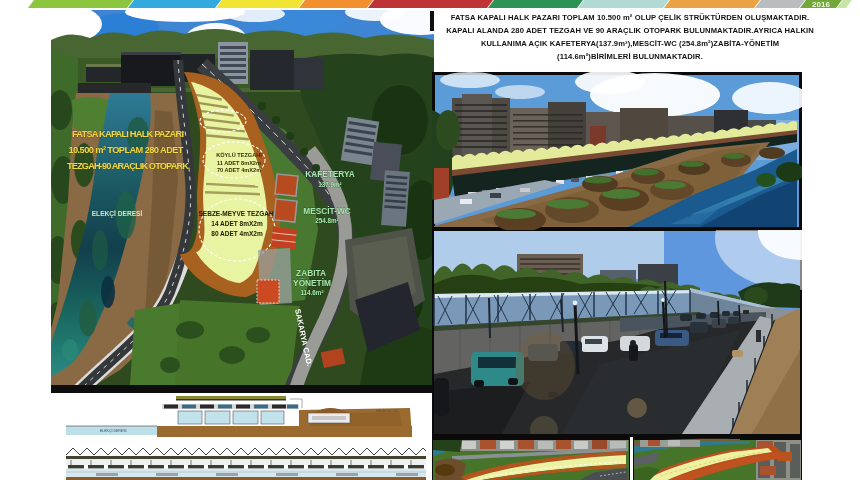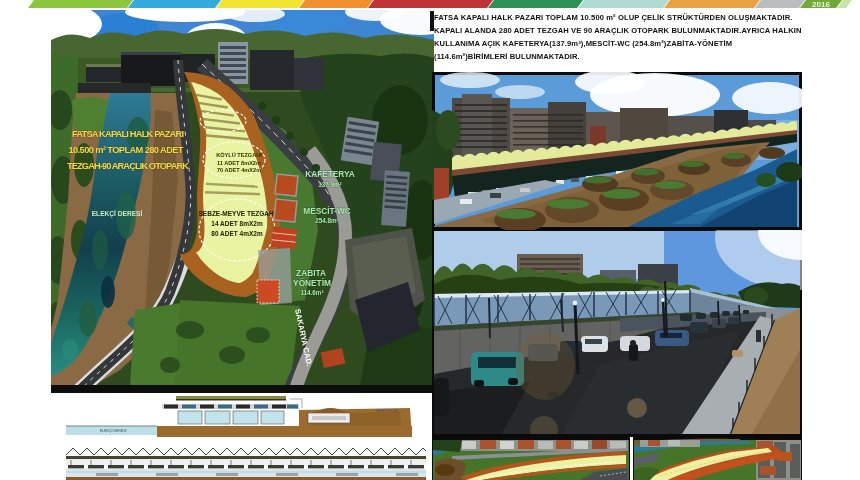--- a/index.html
+++ b/index.html
@@ -29,21 +29,21 @@
   <polygon points="670,0 760,0 754,8 664,8" fill="#eaa344"></polygon>
 
   <polygon points="761,0 805,0 799,8 755,8" fill="#b9bdbf"></polygon>
 
   <polygon points="806,0 842,0 836,8 800,8" fill="#71a839"></polygon>
   <text x="821" y="7" font-size="8" font-weight="bold" fill="#eef6e2" text-anchor="middle">2016</text>
 
   <polygon points="843,0 852,0 846,8 837,8" fill="#c9e4a8"></polygon>
 </svg>
 
-<div class="abs" style="left:434;top:11px;left:434px;width:392px;
+<div class="abs" style="left:434;top:11px;left:434px;width:392px;text-align:center;
      font-size:7.6px;font-weight:bold;color:#111;line-height:13px;letter-spacing:0.1px;">
   FATSA KAPALI HALK PAZARI TOPLAM 10.500 m² OLUP ÇELİK STRÜKTÜRDEN OLUŞMAKTADIR.<br>
   KAPALI ALANDA 280 ADET TEZGAH VE 90 ARAÇLIK OTOPARK BULUNMAKTADIR.AYRICA HALKIN<br>
   KULLANIMA AÇIK KAFETERYA(137.9m³),MESCİT-WC (254.8m²)ZABİTA-YÖNETİM<br>
   (114.6m²)BİRİMLERİ BULUNMAKTADIR.
 </div>
 
 <svg class="abs" style="left:51px;top:10px" width="383" height="383" viewBox="51 10 383 383">
   <defs>
     <linearGradient id="riverg" x1="0" y1="0" x2="0" y2="1">

